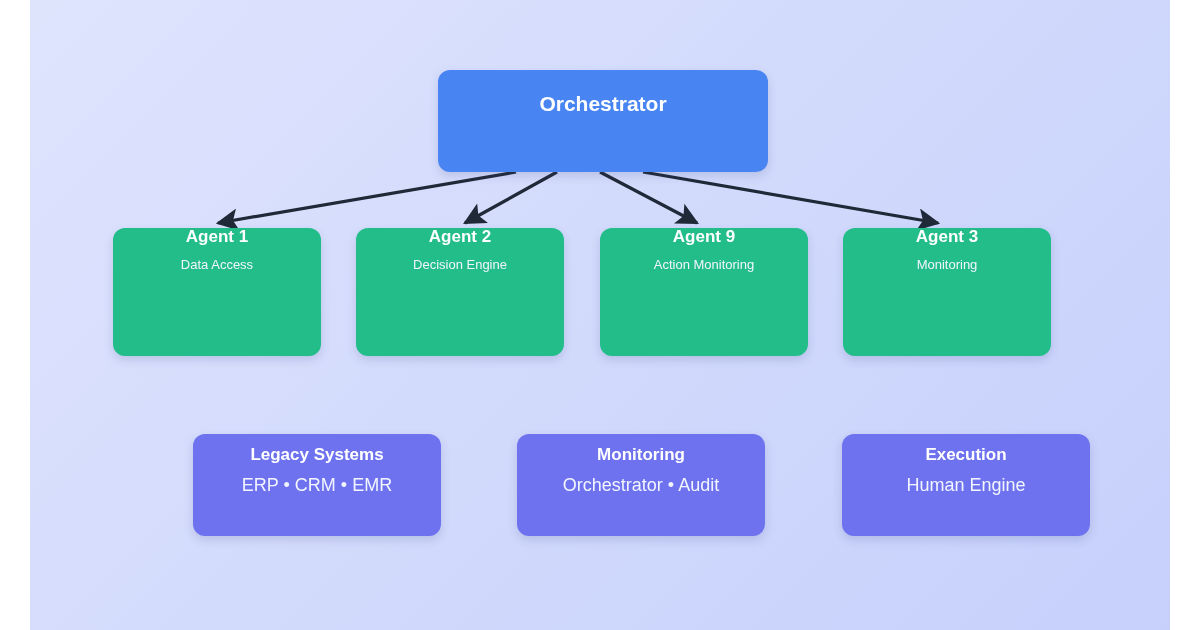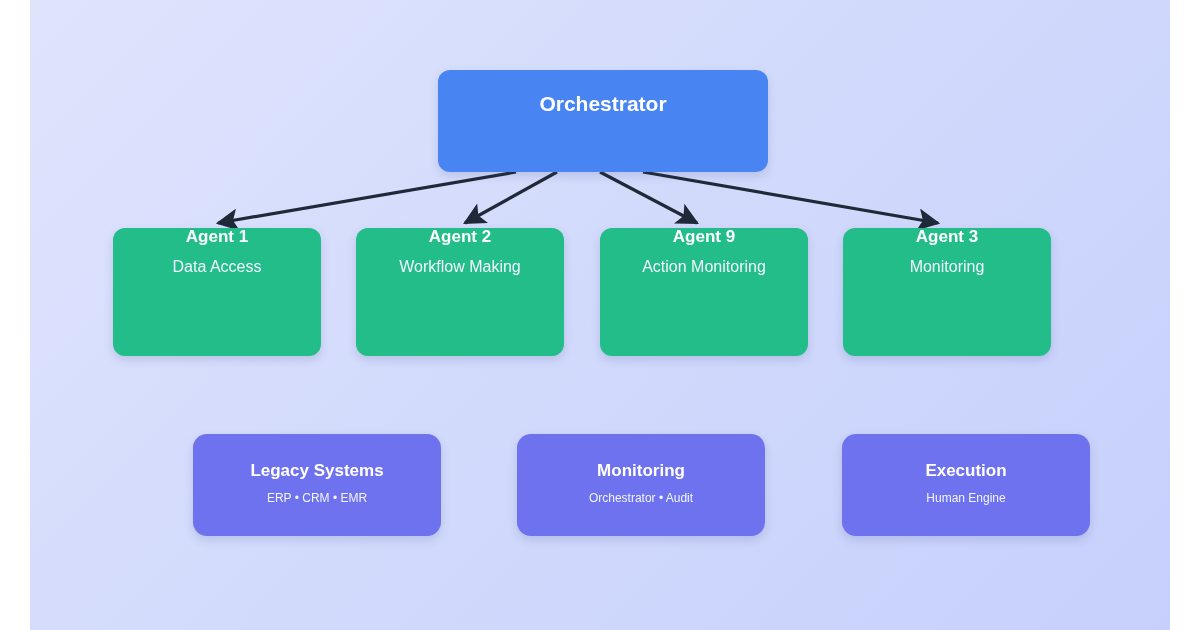--- a/index.html
+++ b/index.html
@@ -79,38 +79,37 @@
   .node.orchestrator .node-subtitle { font-size: 13px; margin-top: 12px; }
 
   
   .node.agent {
     background: #22bd89;
     top: 228px;
     width: 208px;
     height: 128px;
   }
   .node.agent .node-title { font-size: 17px; }
-  .node.agent .node-subtitle { font-size: 16px; margin-top: 10px; }
+  .node.agent .node-subtitle { font-size: 13px; margin-top: 10px; }
 
   .node.agent.a1 { left: 83px; }
   .node.agent.a2 { left: 326px; }
   .node.agent.a3 { left: 570px; }
   .node.agent.a4 { left: 813px; }
 
   
   .node.support {
     background: #6e72ee;
     top: 434px;
     width: 248px;
     height: 102px;
-    padding-top: 28px;
-    border-radius: 14px;
+    padding-top: 12px;
   }
   .node.support .node-title { font-size: 17px; }
-  .node.support .node-subtitle { font-size: 12px; margin-top: 10px; }
+  .node.support .node-subtitle { font-size: 18px; margin-top: 10px; }
 
   .node.support.s1 { left: 163px; }
   .node.support.s2 { left: 487px; }
   .node.support.s3 { left: 812px; }
 </style>
 </head>
 <body>
 
 <div id="diagram-root">
   <div id="canvas">
@@ -134,21 +133,21 @@
       <div class="node-title">Orchestrator</div>
     </div>
 
     <div class="node agent a1">
       <div class="node-title">Agent 1</div>
       <div class="node-subtitle">Data Access</div>
     </div>
 
     <div class="node agent a2">
       <div class="node-title">Agent 2</div>
-      <div class="node-subtitle">Workflow Making</div>
+      <div class="node-subtitle">Decision Engine</div>
     </div>
 
     <div class="node agent a3">
       <div class="node-title">Agent 9</div>
       <div class="node-subtitle">Action Monitoring</div>
     </div>
 
     <div class="node agent a4">
       <div class="node-title">Agent 3</div>
       <div class="node-subtitle">Monitoring</div>

